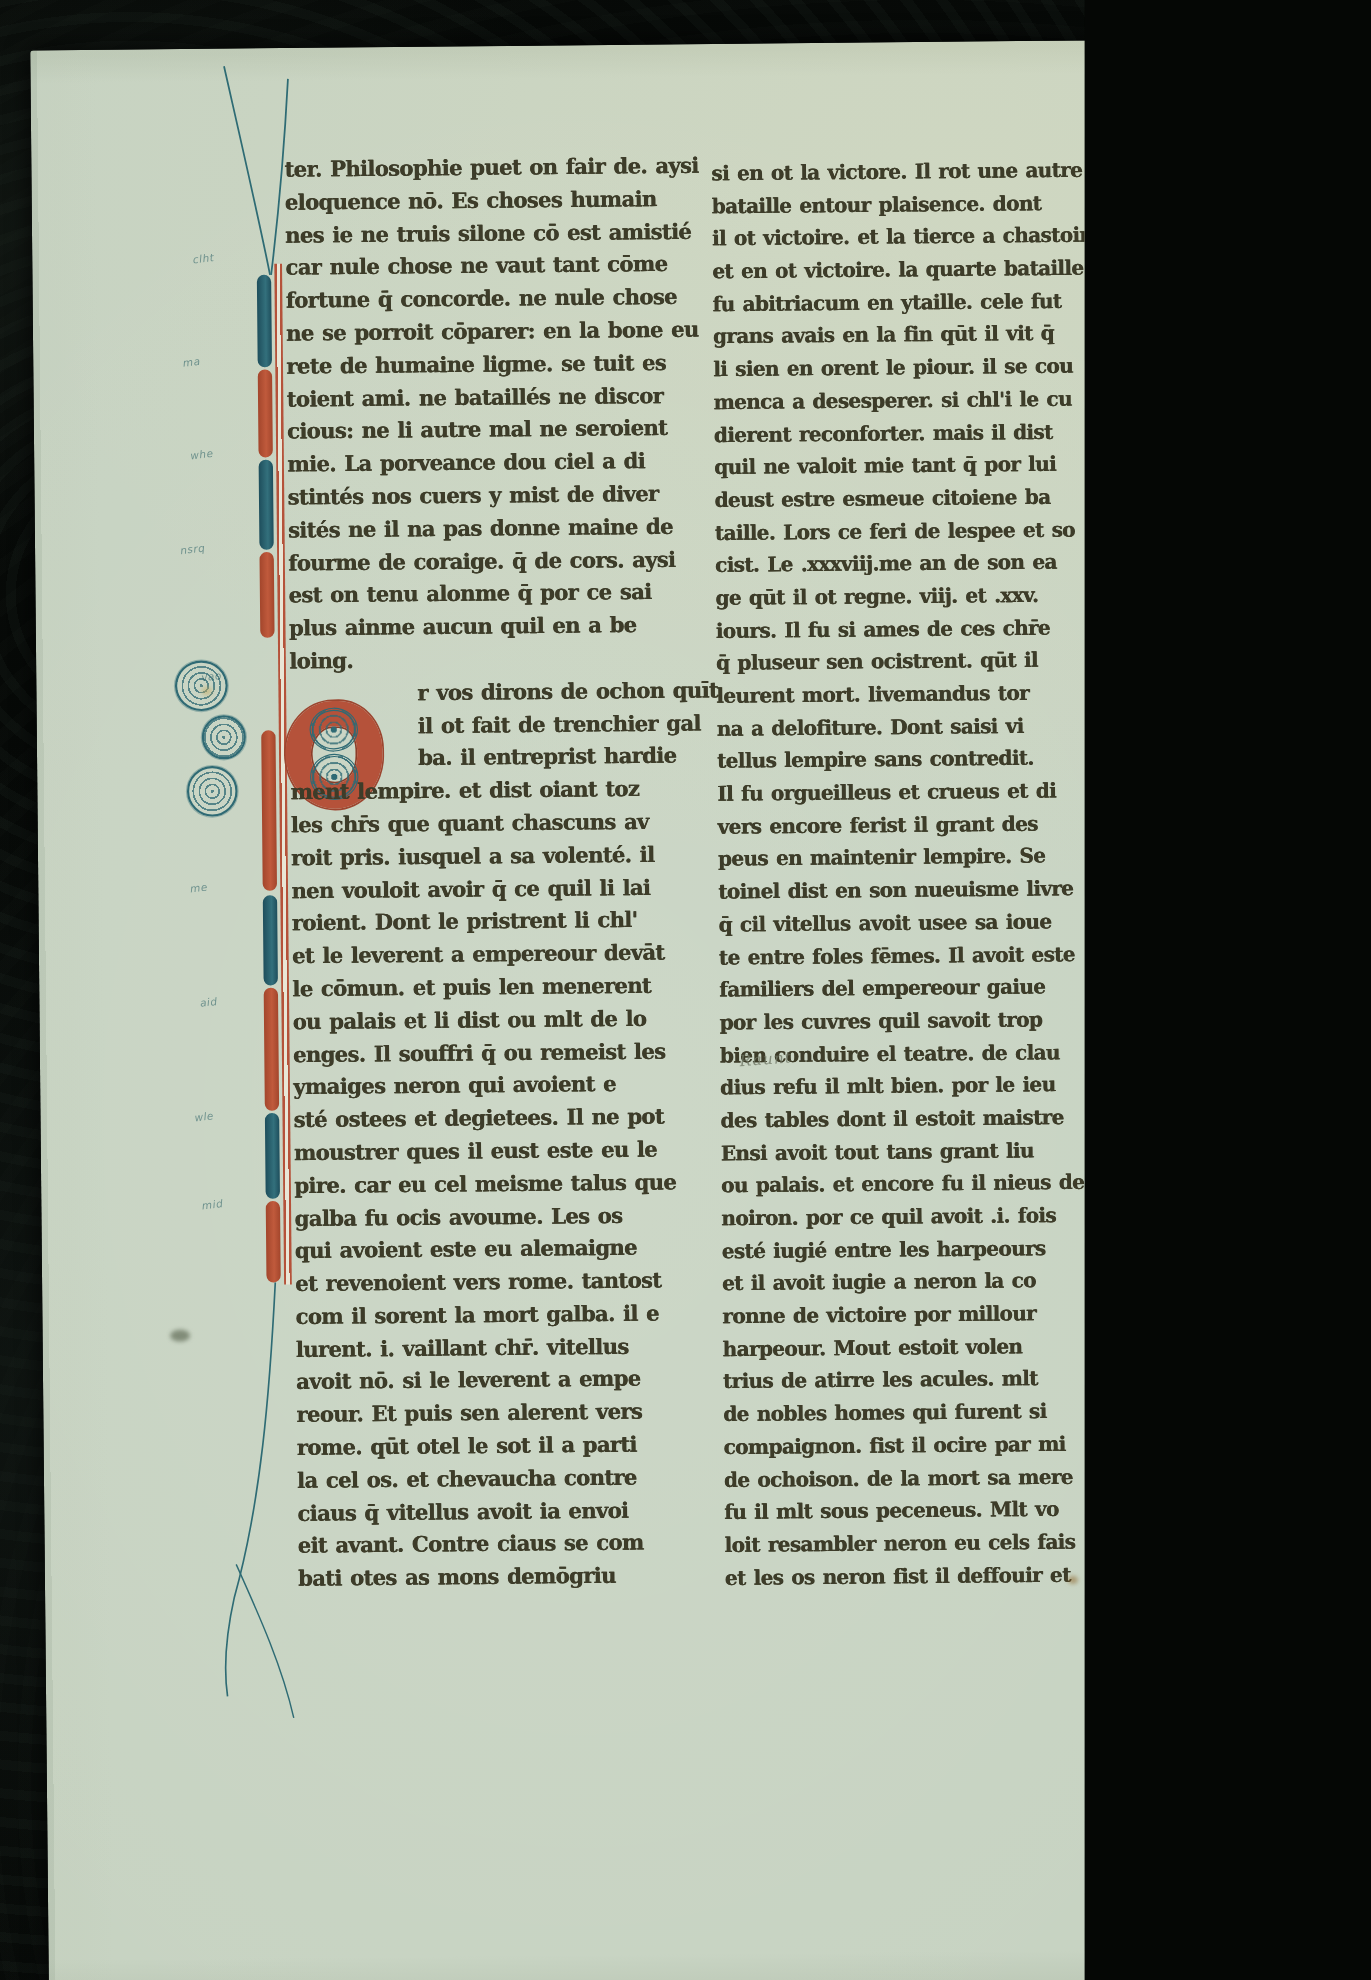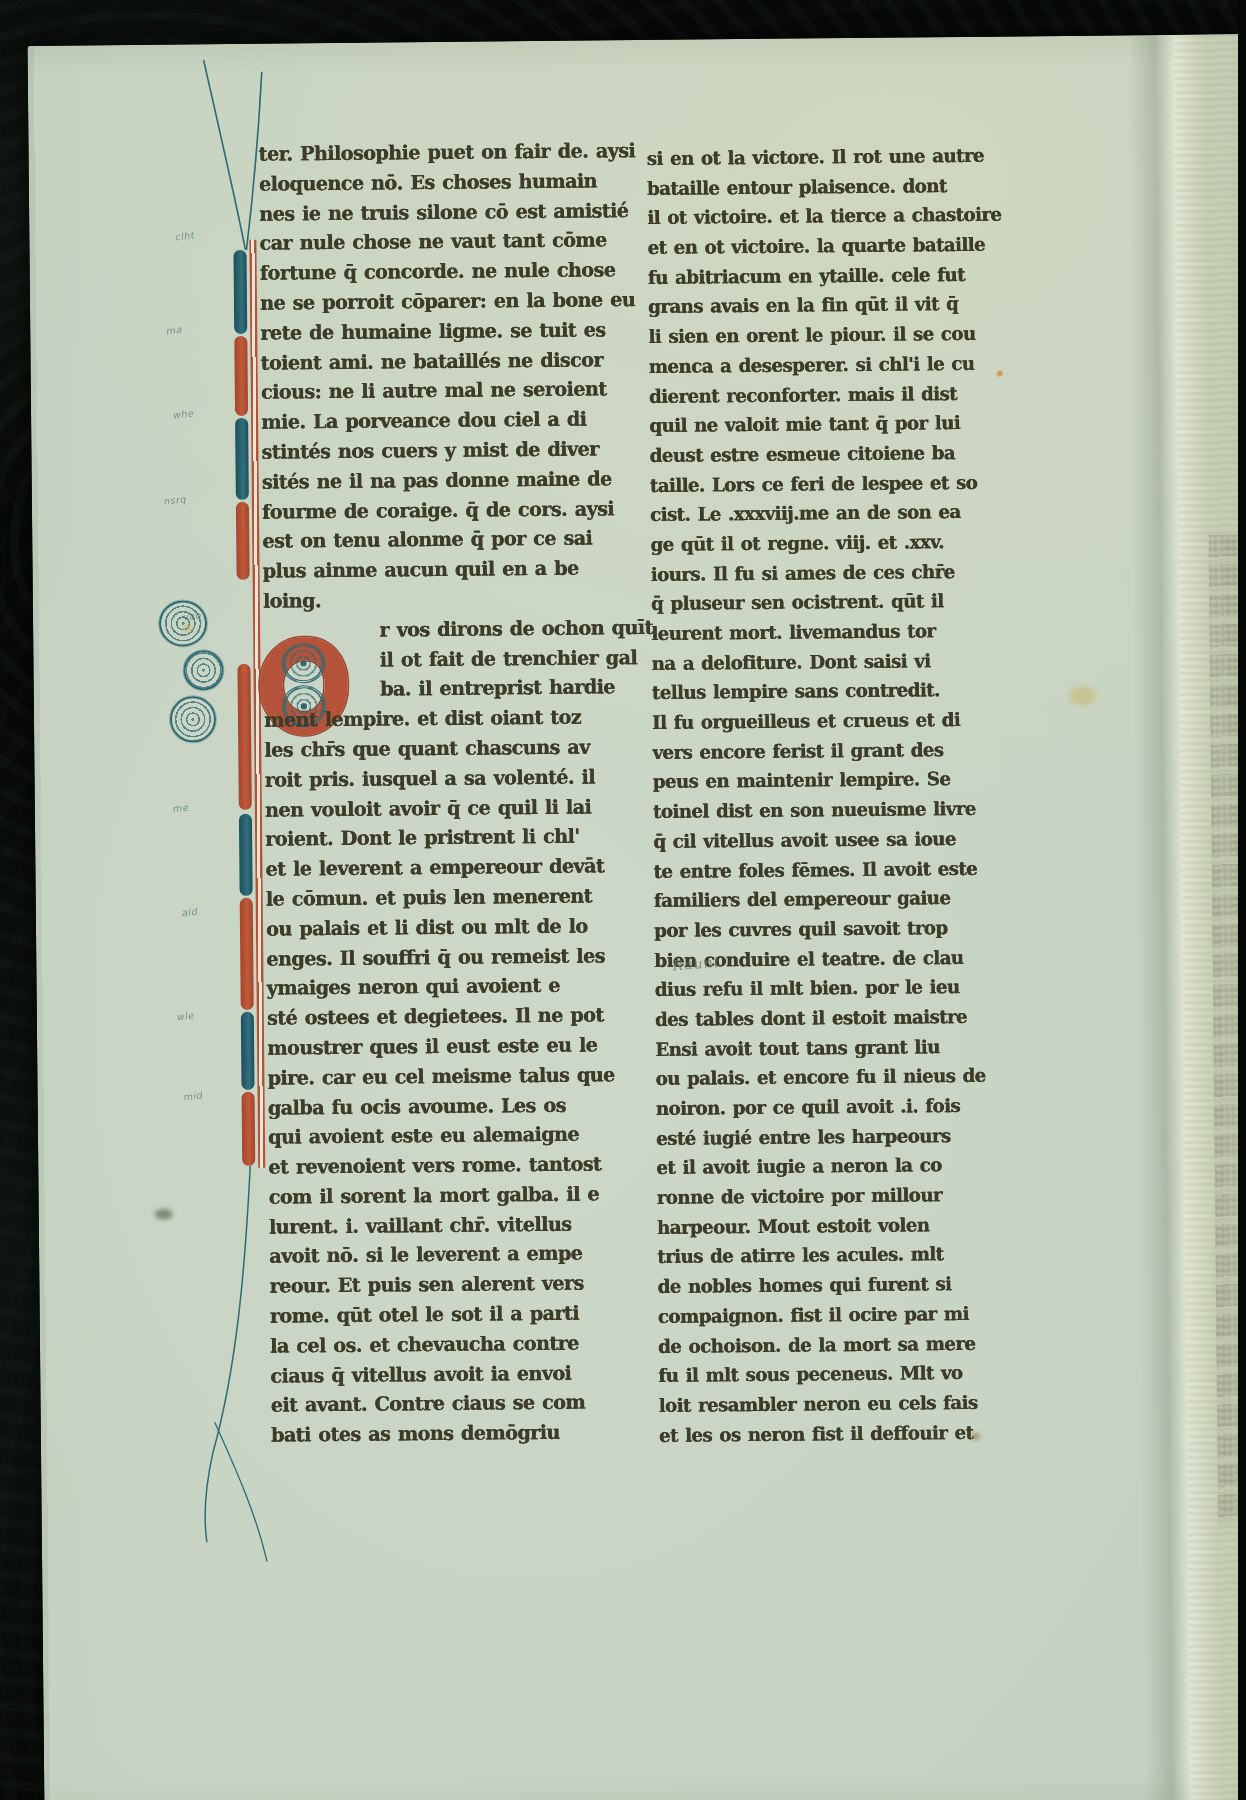--- a/index.html
+++ b/index.html
@@ -1,16 +1,16 @@
 <!DOCTYPE html>
 <html><head>
 <meta charset="utf-8">
 <style>
   html,body{margin:0;padding:0;background:#050705;}
-  #stage{position:relative;width:1238px;height:1800px;overflow:hidden;
+  #stage{position:relative;width:986px;height:1800px;overflow:hidden;
     background:
       radial-gradient(ellipse 900px 500px at 8% 12%, rgba(26,34,28,.55), transparent 60%),
       radial-gradient(ellipse 700px 900px at 2% 70%, rgba(22,30,26,.5), transparent 65%),
       repeating-radial-gradient(circle at 12% 30%, rgba(30,40,34,.18) 0 9px, rgba(4,6,4,.2) 9px 26px),
       repeating-radial-gradient(circle at 85% 90%, rgba(28,36,30,.12) 0 12px, transparent 12px 30px),
       #070a08;
     font-family:"DejaVu Serif", serif;}
   #page{position:absolute;left:36px;top:40px;width:1224px;height:1776px;
     transform:rotate(-0.55deg);transform-origin:50% 50%;
     background:

